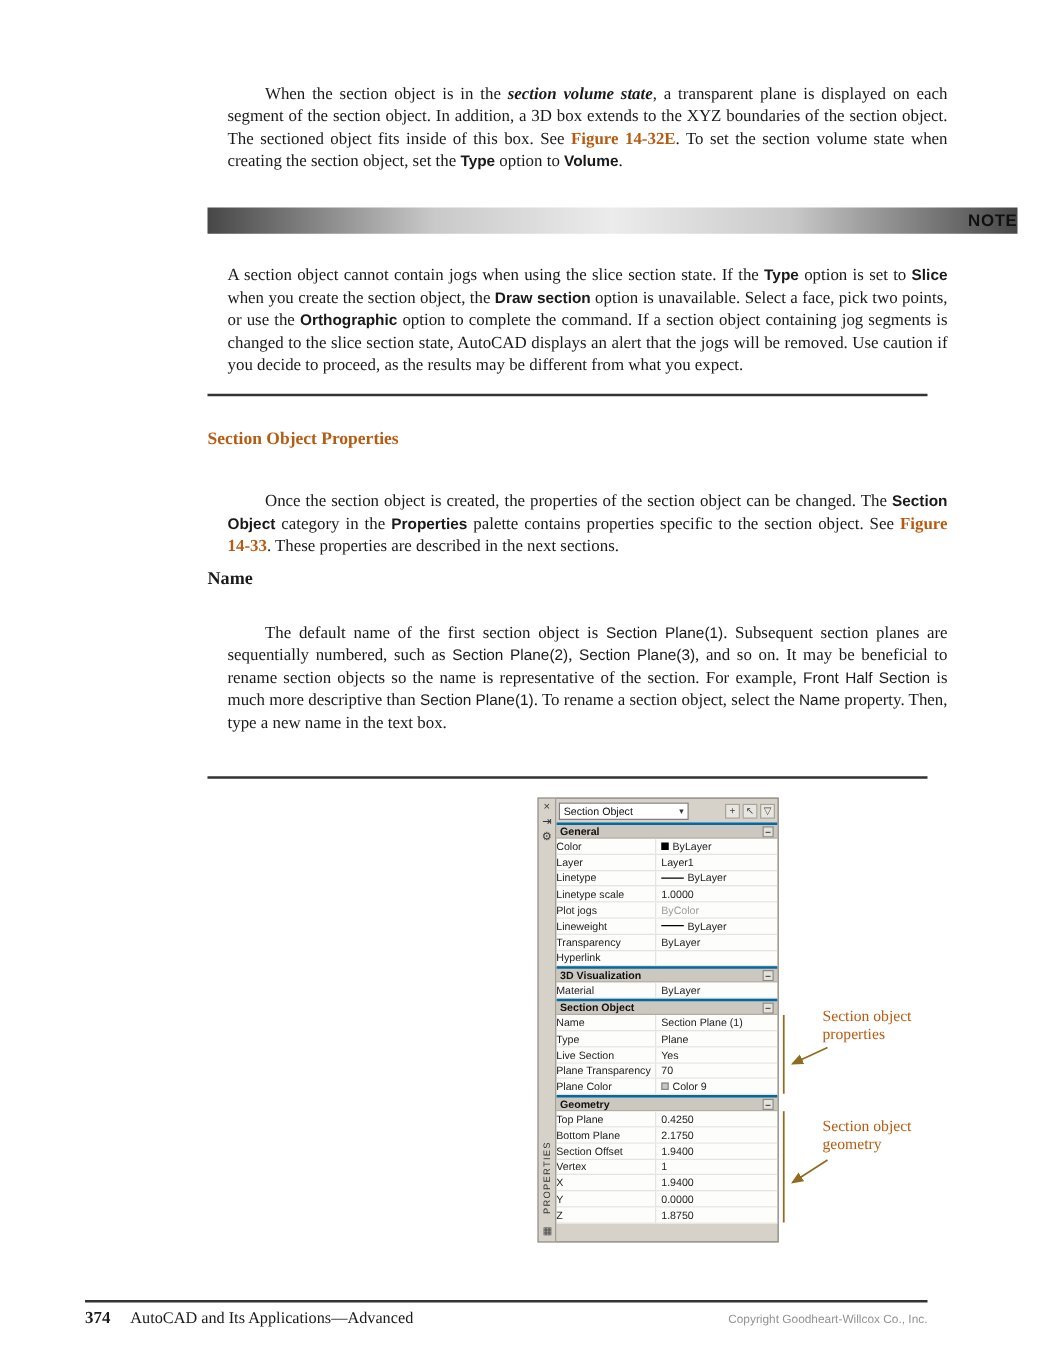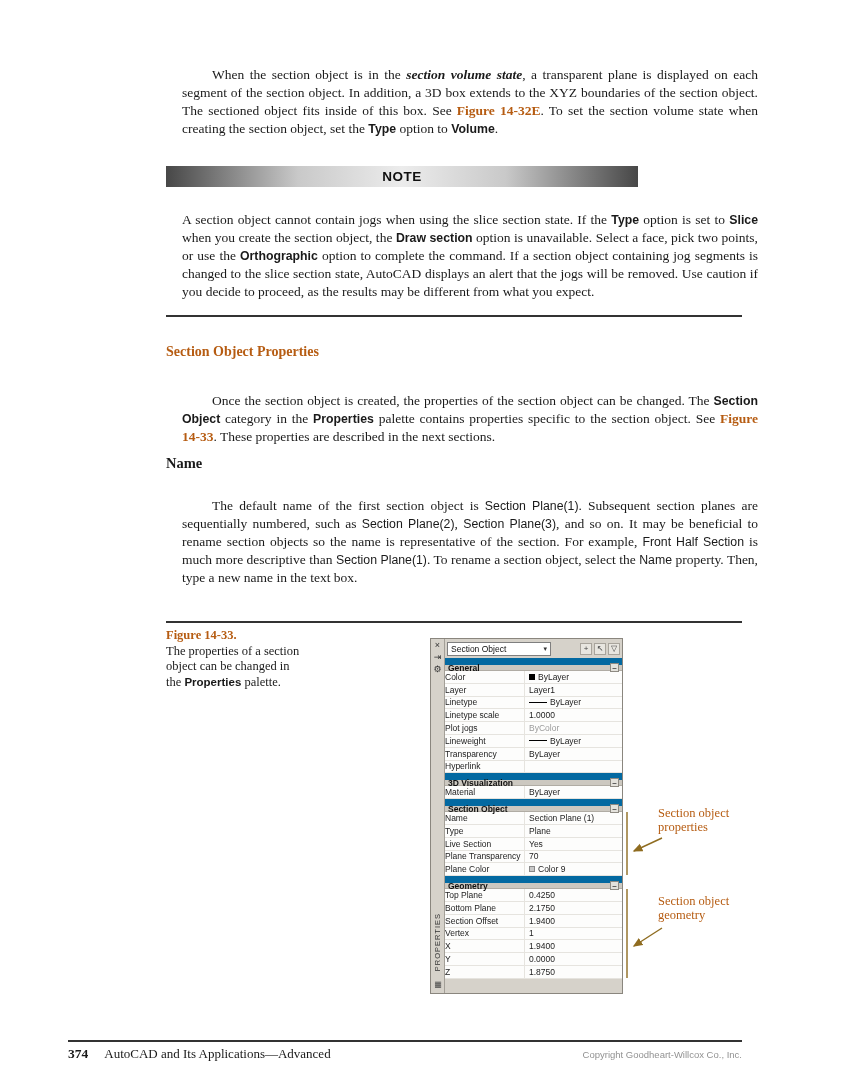--- a/index.html
+++ b/index.html
@@ -7,23 +7,23 @@
   html,body { margin:0; padding:0; background:#ffffff; }
   .page { position:relative; width:849px; height:1087px; background:#fff; overflow:hidden;
           font-family:"Liberation Serif", serif; color:#1a1a1a; }
   .abs { position:absolute; left:166px; width:576px; }
   p.body { font-size:13.5px; line-height:18px; text-align:justify; margin:16px; }
   p.indent { text-indent:30px; }
   .bi { font-weight:bold; font-style:italic; }
   .ui { font-family:"Liberation Sans", sans-serif; font-weight:bold; font-size:12.3px; }
   .uir { font-family:"Liberation Sans", sans-serif; font-size:12.3px; }
   .figref { color:var(--accent); font-weight:bold; }
-  .notebar { position:absolute; left:166px; top:166px; width:472px; height:21px;
+  .notebar { position:absolute; left:166px; top:166px; width:648px; height:21px;
              background:linear-gradient(90deg,#474747 0%,#c9c9c9 28%,#ececec 50%,#c9c9c9 72%,#474747 100%);
-             display:flex; align-items:center; justify-content:center; }
+             display:flex; align-items:center; justify-content:flex-end; }
   .notebar span { font-family:"Liberation Sans", sans-serif; font-weight:bold; font-size:13.5px;
                   letter-spacing:0.5px; color:#101010; }
   .rule { position:absolute; height:2px; background:#333; }
   h2.section { position:absolute; left:166px; top:344px; margin:0; color:var(--accent);
                font-size:14px; font-weight:bold; font-family:"Liberation Serif", serif; }
   h3.sub { position:absolute; left:166px; top:455px; margin:0; font-size:14.5px; font-weight:bold; }
   .caption { position:absolute; left:166px; top:628px; width:134px; font-size:12.5px; line-height:15.5px; }
   .caption .figlabel { color:var(--accent); font-weight:bold; }
   .caption .ui { font-size:11.5px; }
 
@@ -38,21 +38,21 @@
   .strip-bottom { position:absolute; bottom:3px; left:1px; width:12px; height:10px; font-size:8px;
                   line-height:10px; text-align:center; color:#444; }
   .pal-main { flex:1; display:flex; flex-direction:column; overflow:hidden; }
   .pal-top { height:19px; display:flex; align-items:center; padding:2px 2px; gap:2px; }
   .pal-combo { width:104px; height:14px; background:#fff; border:1px solid #7f7f7f; font-size:8.5px;
                display:flex; align-items:center; justify-content:space-between; padding:0 3px; color:#111; }
   .pal-combo .arrow { font-size:7px; color:#333; }
   .pal-toolbar { margin-left:auto; display:flex; gap:2px; }
   .pal-icon { width:12px; height:12px; border:1px solid #a8a49c; background:#e8e6e0; font-size:8px;
               display:flex; align-items:center; justify-content:center; color:#444; }
-  .pal-cat { height:13px; background:#ccc8c0; border-top:7px solid #0369a1; border-bottom:1px solid #b0aca4;
+  .pal-cat { height:13px; background:#ccc8c0; border-top:2px solid #0369a1; border-bottom:1px solid #b0aca4;
              display:flex; justify-content:space-between; align-items:center; font-size:8.5px; font-weight:bold;
              padding:0 3px; color:#111; }
   .pal-cat .collapse { width:9px; height:9px; border:1px solid #8e8a82; background:#e4e2dc; font-size:8px;
                        line-height:7px; text-align:center; color:#333; }
   .pal-row { height:12.8px; display:flex; font-size:8.5px; background:#fdfdfc; border-bottom:1px solid #e6e4df; }
   .pal-label { width:80px; flex:0 0 80px; border-right:1px solid #e6e4df;
                display:flex; align-items:center; color:#222; white-space:nowrap; overflow:hidden; }
   .pal-value { flex:1; padding-left:4px; display:flex; align-items:center; gap:3px; color:#222;
                white-space:nowrap; overflow:hidden; }
   .pal-value.muted { color:#9b9b9b; }
@@ -88,24 +88,20 @@
   <h2 class="section">Section Object Properties</h2>
 
   <p class="body indent abs" style="top:376px"><span>Once the section object is created, the properties of the section object can be changed. The </span><span class="ui">Section Object</span><span> category in the </span><span class="ui">Properties</span><span> palette contains properties specific to the section object. See </span><span class="figref">Figure 14-33</span><span>. These properties are described in the next sections.</span></p>
 
   <h3 class="sub">Name</h3>
 
   <p class="body indent abs" style="top:481px"><span>The default name of the first section object is </span><span class="uir">Section Plane(1)</span><span>. Subsequent section planes are sequentially numbered, such as </span><span class="uir">Section Plane(2)</span><span>, </span><span class="uir">Section Plane(3)</span><span>, and so on. It may be beneficial to rename section objects so the name is representative of the section. For example, </span><span class="uir">Front Half Section</span><span> is much more descriptive than </span><span class="uir">Section Plane(1)</span><span>. To rename a section object, select the </span><span class="uir">Name</span><span> property. Then, type a new name in the text box.</span></p>
 
   <div class="rule" style="left:166px; top:621px; width:576px"></div>
 
-  <div class="caption">
-    <div class="figlabel">Figure 14-33.</div>
-    <div><span>The properties of a section object can be changed in the </span><span class="ui">Properties</span><span> palette.</span></div>
-  </div>
 
   <div class="palette">
     <div class="pal-strip">
       <div>
           <div class="strip-ic">×</div>
           <div class="strip-ic">⇥</div>
           <div class="strip-ic">⚙</div>
         </div>
       <div class="pal-title">PROPERTIES</div>
       <div class="strip-bottom">▦</div>

